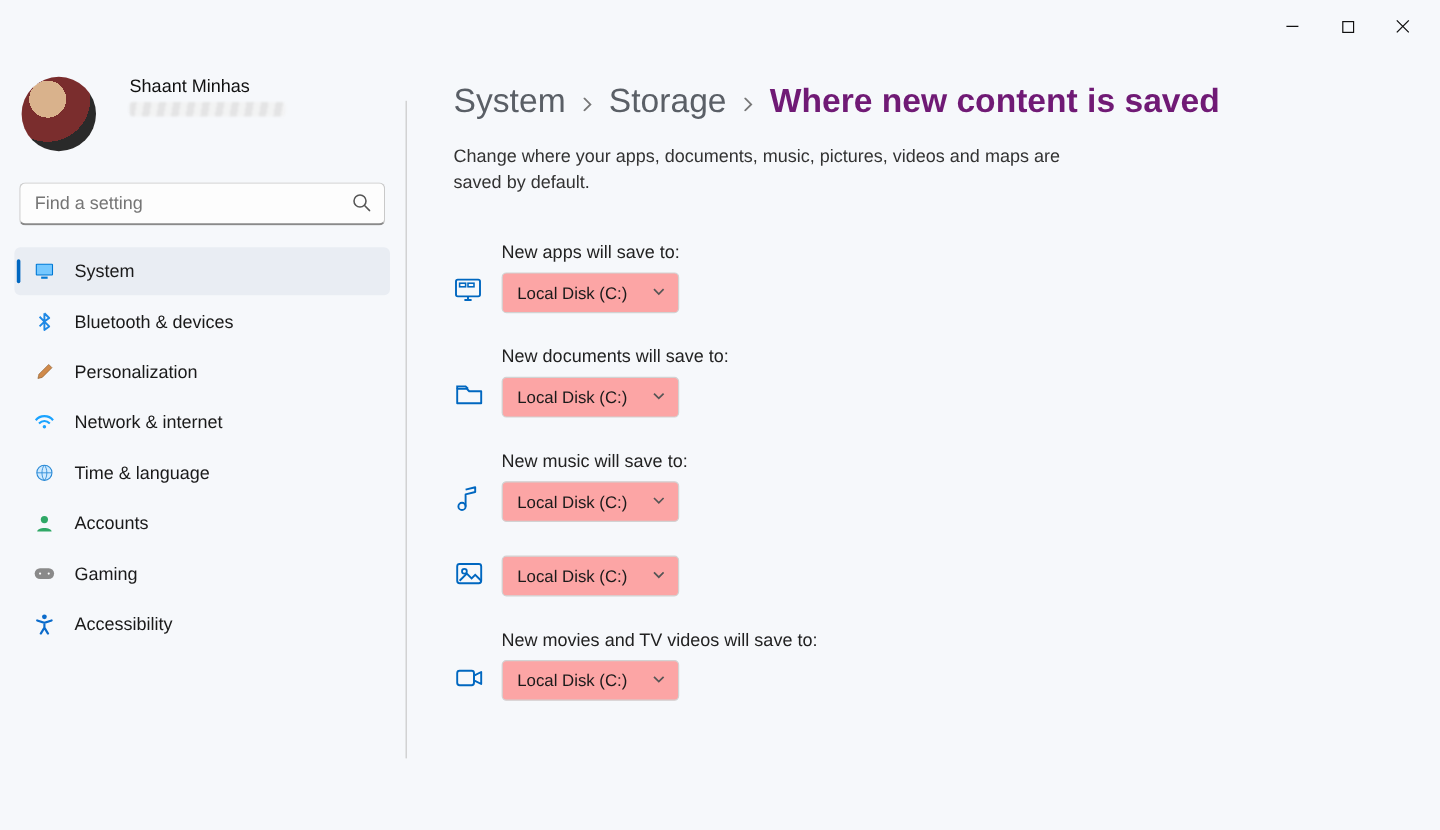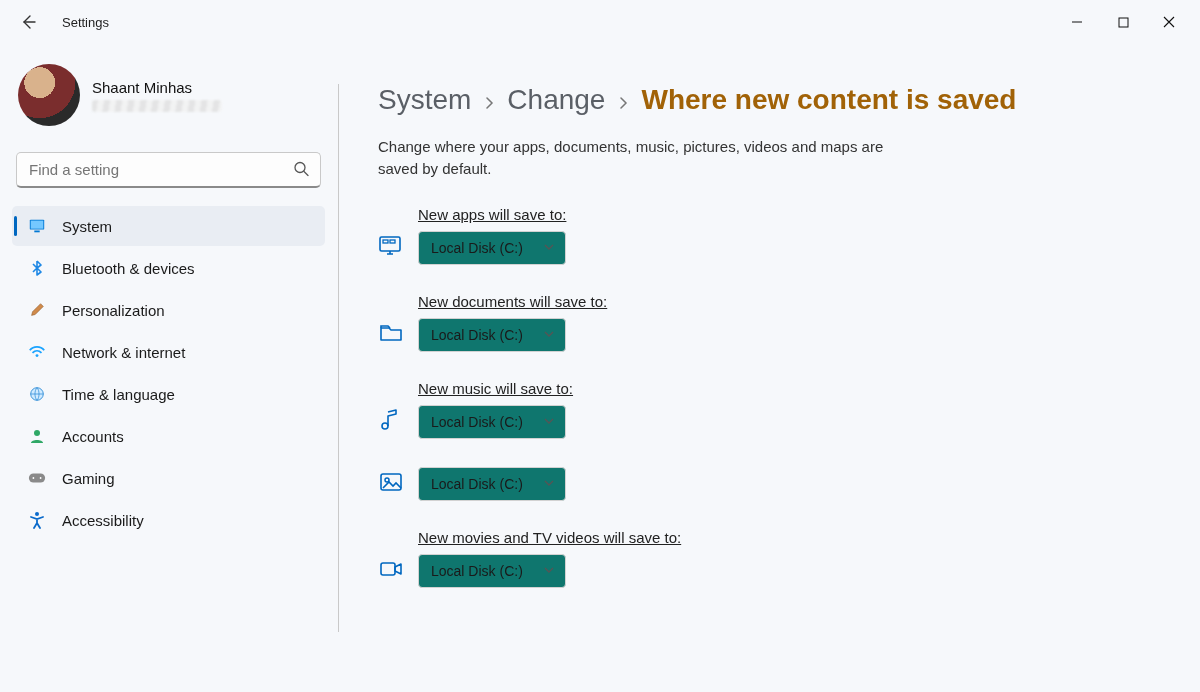--- a/index.html
+++ b/index.html
@@ -45,22 +45,21 @@
   }
   .sidebar {
     width: 338px;
     padding: 16px 12px 0 12px;
     display: flex;
     flex-direction: column;
     border-right: 1px solid transparent;
   }
   .profile {
     display: flex;
-    align-items: center;
-    gap: 12px;
+    gap: 28px;
     padding: 4px 6px 10px 6px;
     cursor: pointer;
   }
   .avatar {
     width: 62px; height: 62px; border-radius: 50%;
     background: radial-gradient(circle at 35% 30%, #d9b28c 0 26%, #7a2d2d 26% 60%, #2a2a2a 60% 100%);
     flex-shrink: 0;
   }
   .profile-name { font-size: 15px; font-weight: 500; color:#111; }
   .profile-sub {
@@ -108,51 +107,42 @@
   }
   .content-divider {
     position:absolute; left:0; top:40px; bottom:60px; width:1px; background:#c9c9c9;
   }
   .breadcrumb {
     display:flex; align-items:baseline; gap:12px; flex-wrap:wrap;
     margin-bottom: 20px;
   }
   .bc-link { font-size:28px; color:#5a5f66; cursor:pointer; }
   .bc-sep  { color:#888; }
-  .bc-current { font-size:28px; font-weight:600; color:#a16207;margin-top:16px; }
-  .desc { color:#333; font-size:15px; max-width:520px; line-height:1.45; margin-bottom:26px; }
+  .bc-current { font-size:28px; font-weight:600; color:#701a75; }
+  .desc { color:#333; font-size:15px; max-width:520px; line-height:1.45; margin-bottom:38px; }
   .settings-list { display:flex; flex-direction:column; gap:28px; }
   .setting-group { display:flex; align-items:flex-end; gap:14px; }
   .setting-icon {
     width:26px; height:26px; color:#0067c0; flex-shrink:0;
     margin-bottom: 6px;
   }
   .setting-body { display:flex; flex-direction:column; gap:8px; }
-  .setting-label { font-size:15px; color:#222;text-decoration:underline; }
+  .setting-label { font-size:15px; color:#222; }
   .select {
     display:flex; align-items:center; justify-content:space-between;
     width:148px; height:34px; padding:0 10px 0 12px;
-    background:#0f766e; border:1px solid #d2d2d2; border-radius:4px;
+    background:#fca5a5; border:1px solid #d2d2d2; border-radius:4px;
     font-size:14px; cursor:pointer;
   }
   .chev-down { color:#555; }
 </style>
 </head>
 <body>
 
 <div class="titlebar">
-  <div class="titlebar-left">
-    <div class="back-btn">
-      <svg width="16" height="16" viewBox="0 0 16 16">
-          <path d="M10 2 L4 8 L10 14" fill="none" stroke="#333" stroke-width="1.4" stroke-linecap="round" stroke-linejoin="round"></path>
-          <path d="M4 8 H15" stroke="#333" stroke-width="1.4" stroke-linecap="round"></path>
-        </svg>
-    </div>
-    <div class="app-title">Settings</div>
-  </div>
   <div class="win-controls">
     <div class="win-btn">
       <svg width="12" height="12" viewBox="0 0 12 12">
           <path d="M1 6 H11" stroke="#111" stroke-width="1"></path>
         </svg>
     </div>
     <div class="win-btn">
       <svg width="11" height="11" viewBox="0 0 11 11">
           <rect x="1" y="1" width="9" height="9" fill="none" stroke="#111" stroke-width="1"></rect>
         </svg>
@@ -266,21 +256,21 @@
   <main class="content">
     <div class="content-divider"></div>
 
     <div class="breadcrumb">
       <span class="bc-link">System</span>
       <span class="bc-sep">
         <svg width="12" height="12" viewBox="0 0 12 12">
             <path d="M4 1 L9 6 L4 11" fill="none" stroke="#777" stroke-width="1.5" stroke-linecap="round"></path>
           </svg>
       </span>
-      <span class="bc-link">Change</span>
+      <span class="bc-link">Storage</span>
       <span class="bc-sep">
         <svg width="12" height="12" viewBox="0 0 12 12">
             <path d="M4 1 L9 6 L4 11" fill="none" stroke="#777" stroke-width="1.5" stroke-linecap="round"></path>
           </svg>
       </span>
       <span class="bc-current">Where new content is saved</span>
     </div>
 
     <p class="desc">Change where your apps, documents, music, pictures, videos and maps are saved by default.</p>
 

